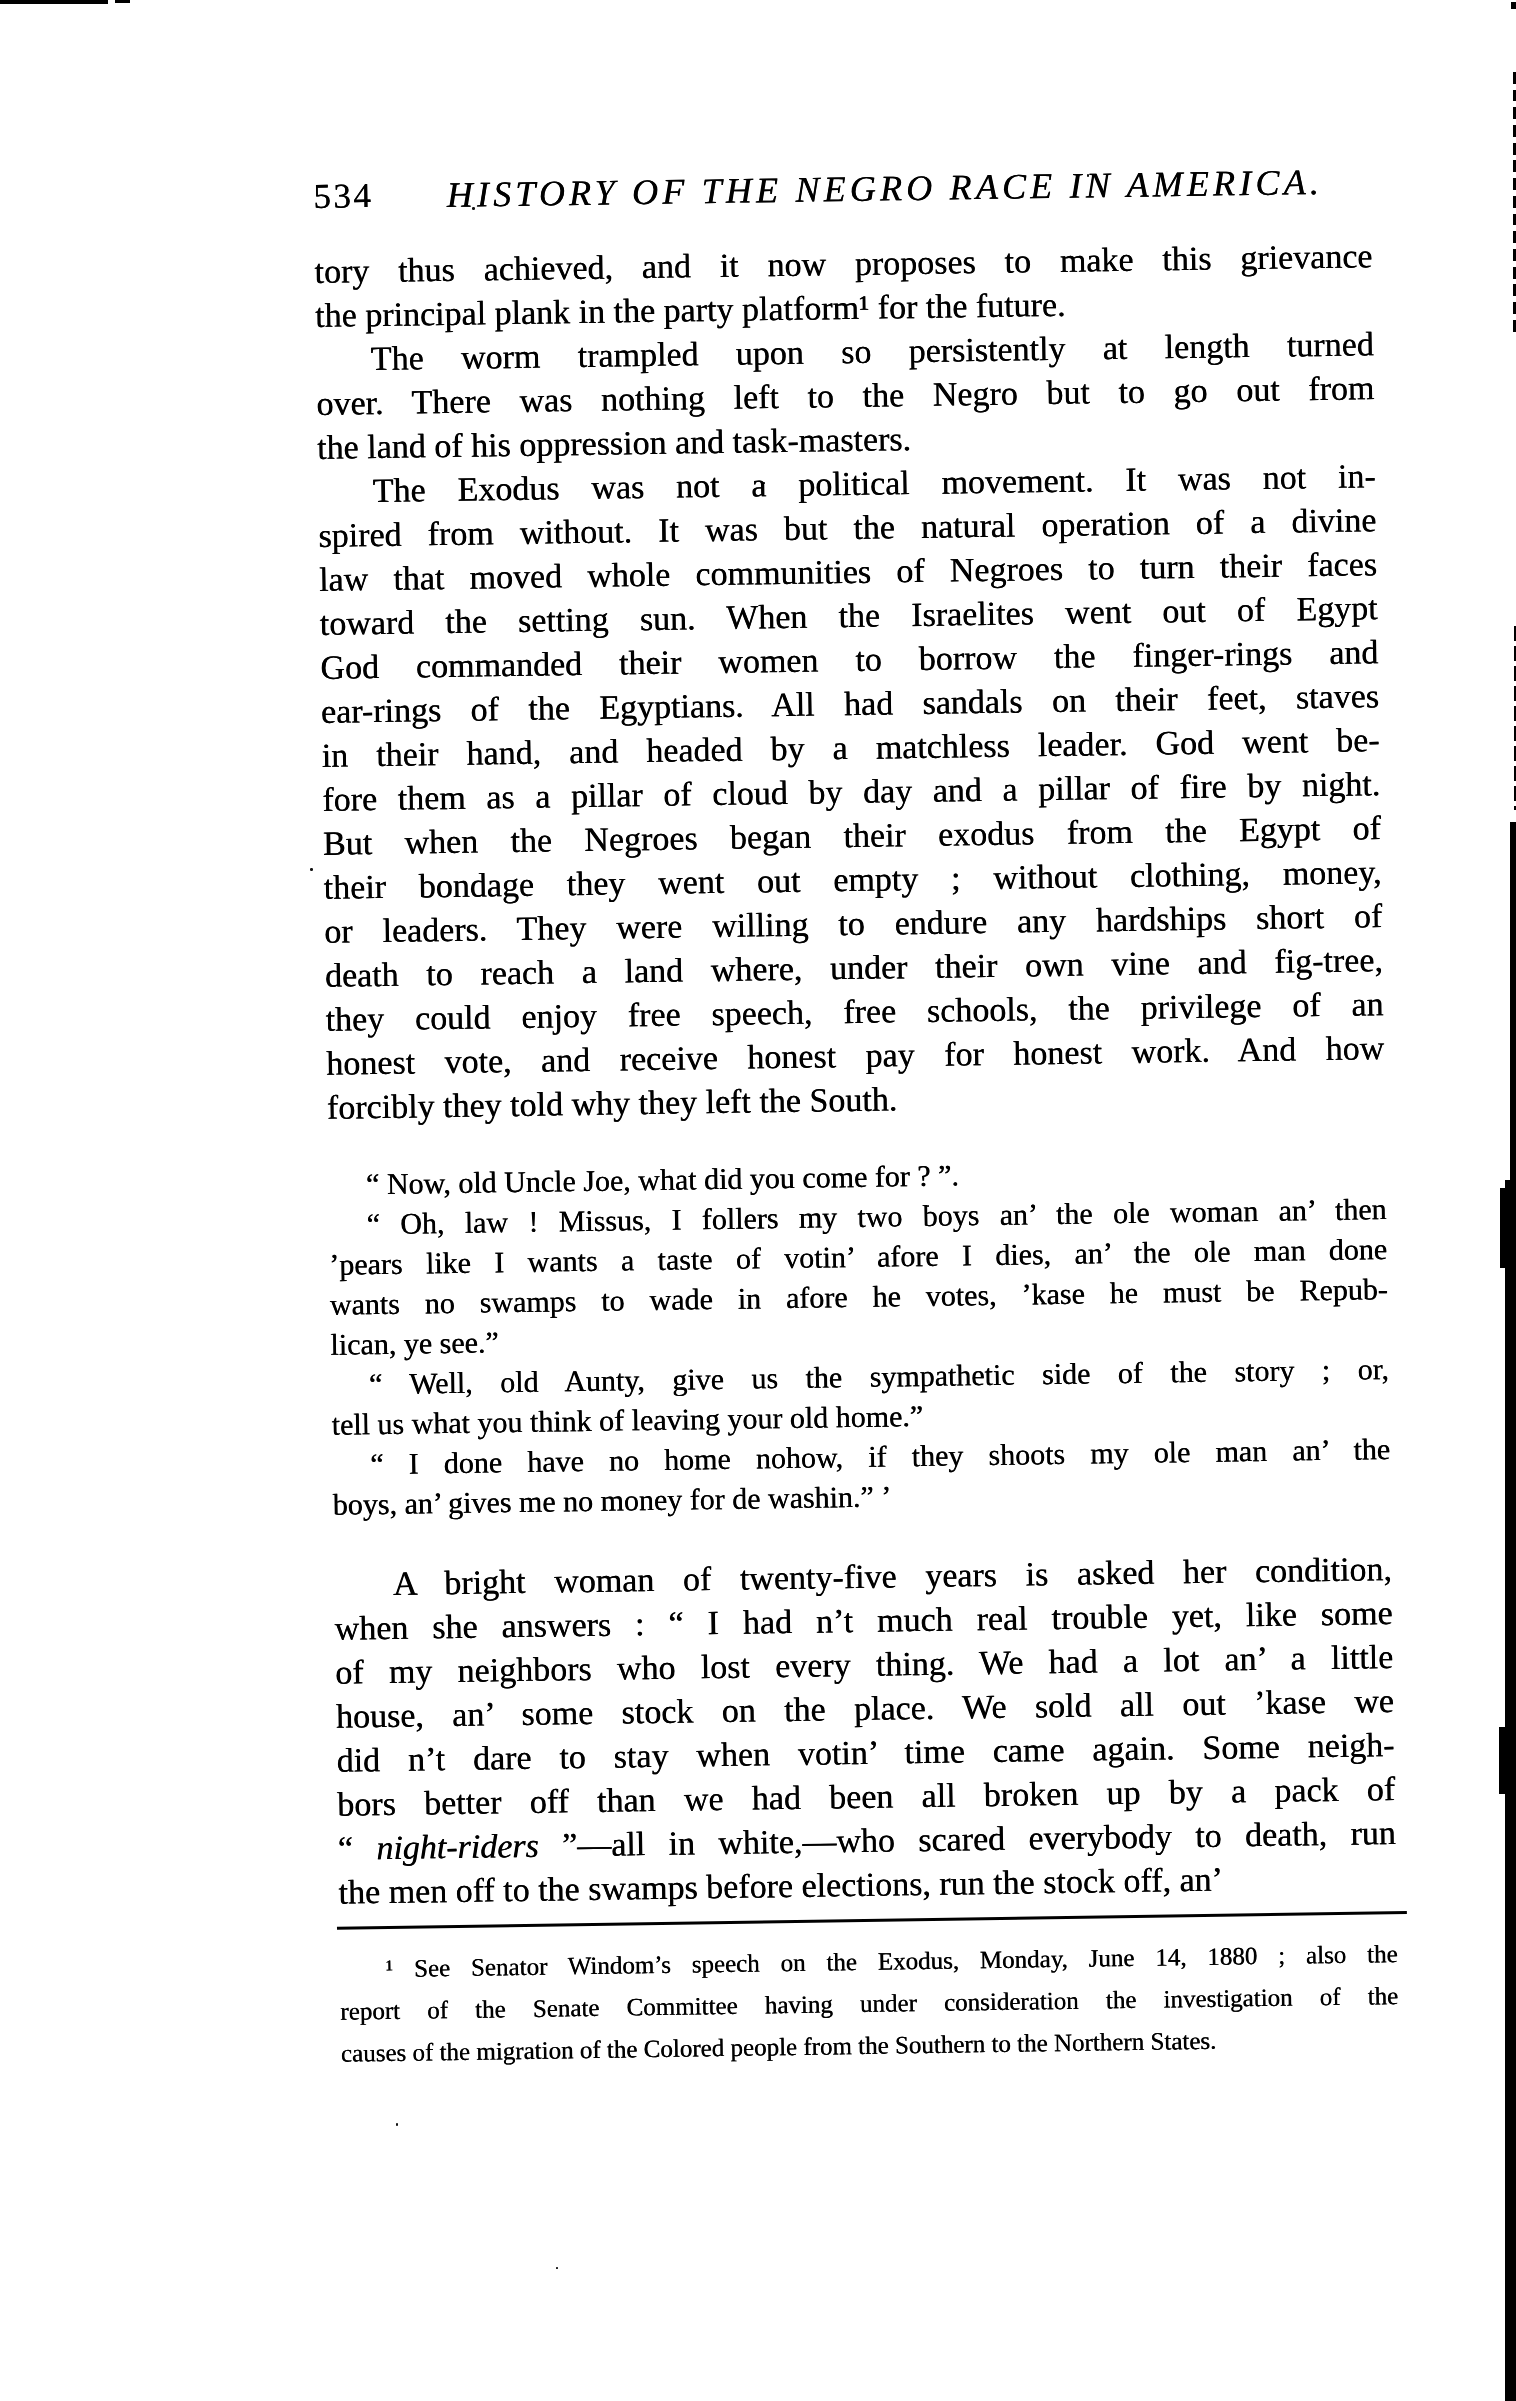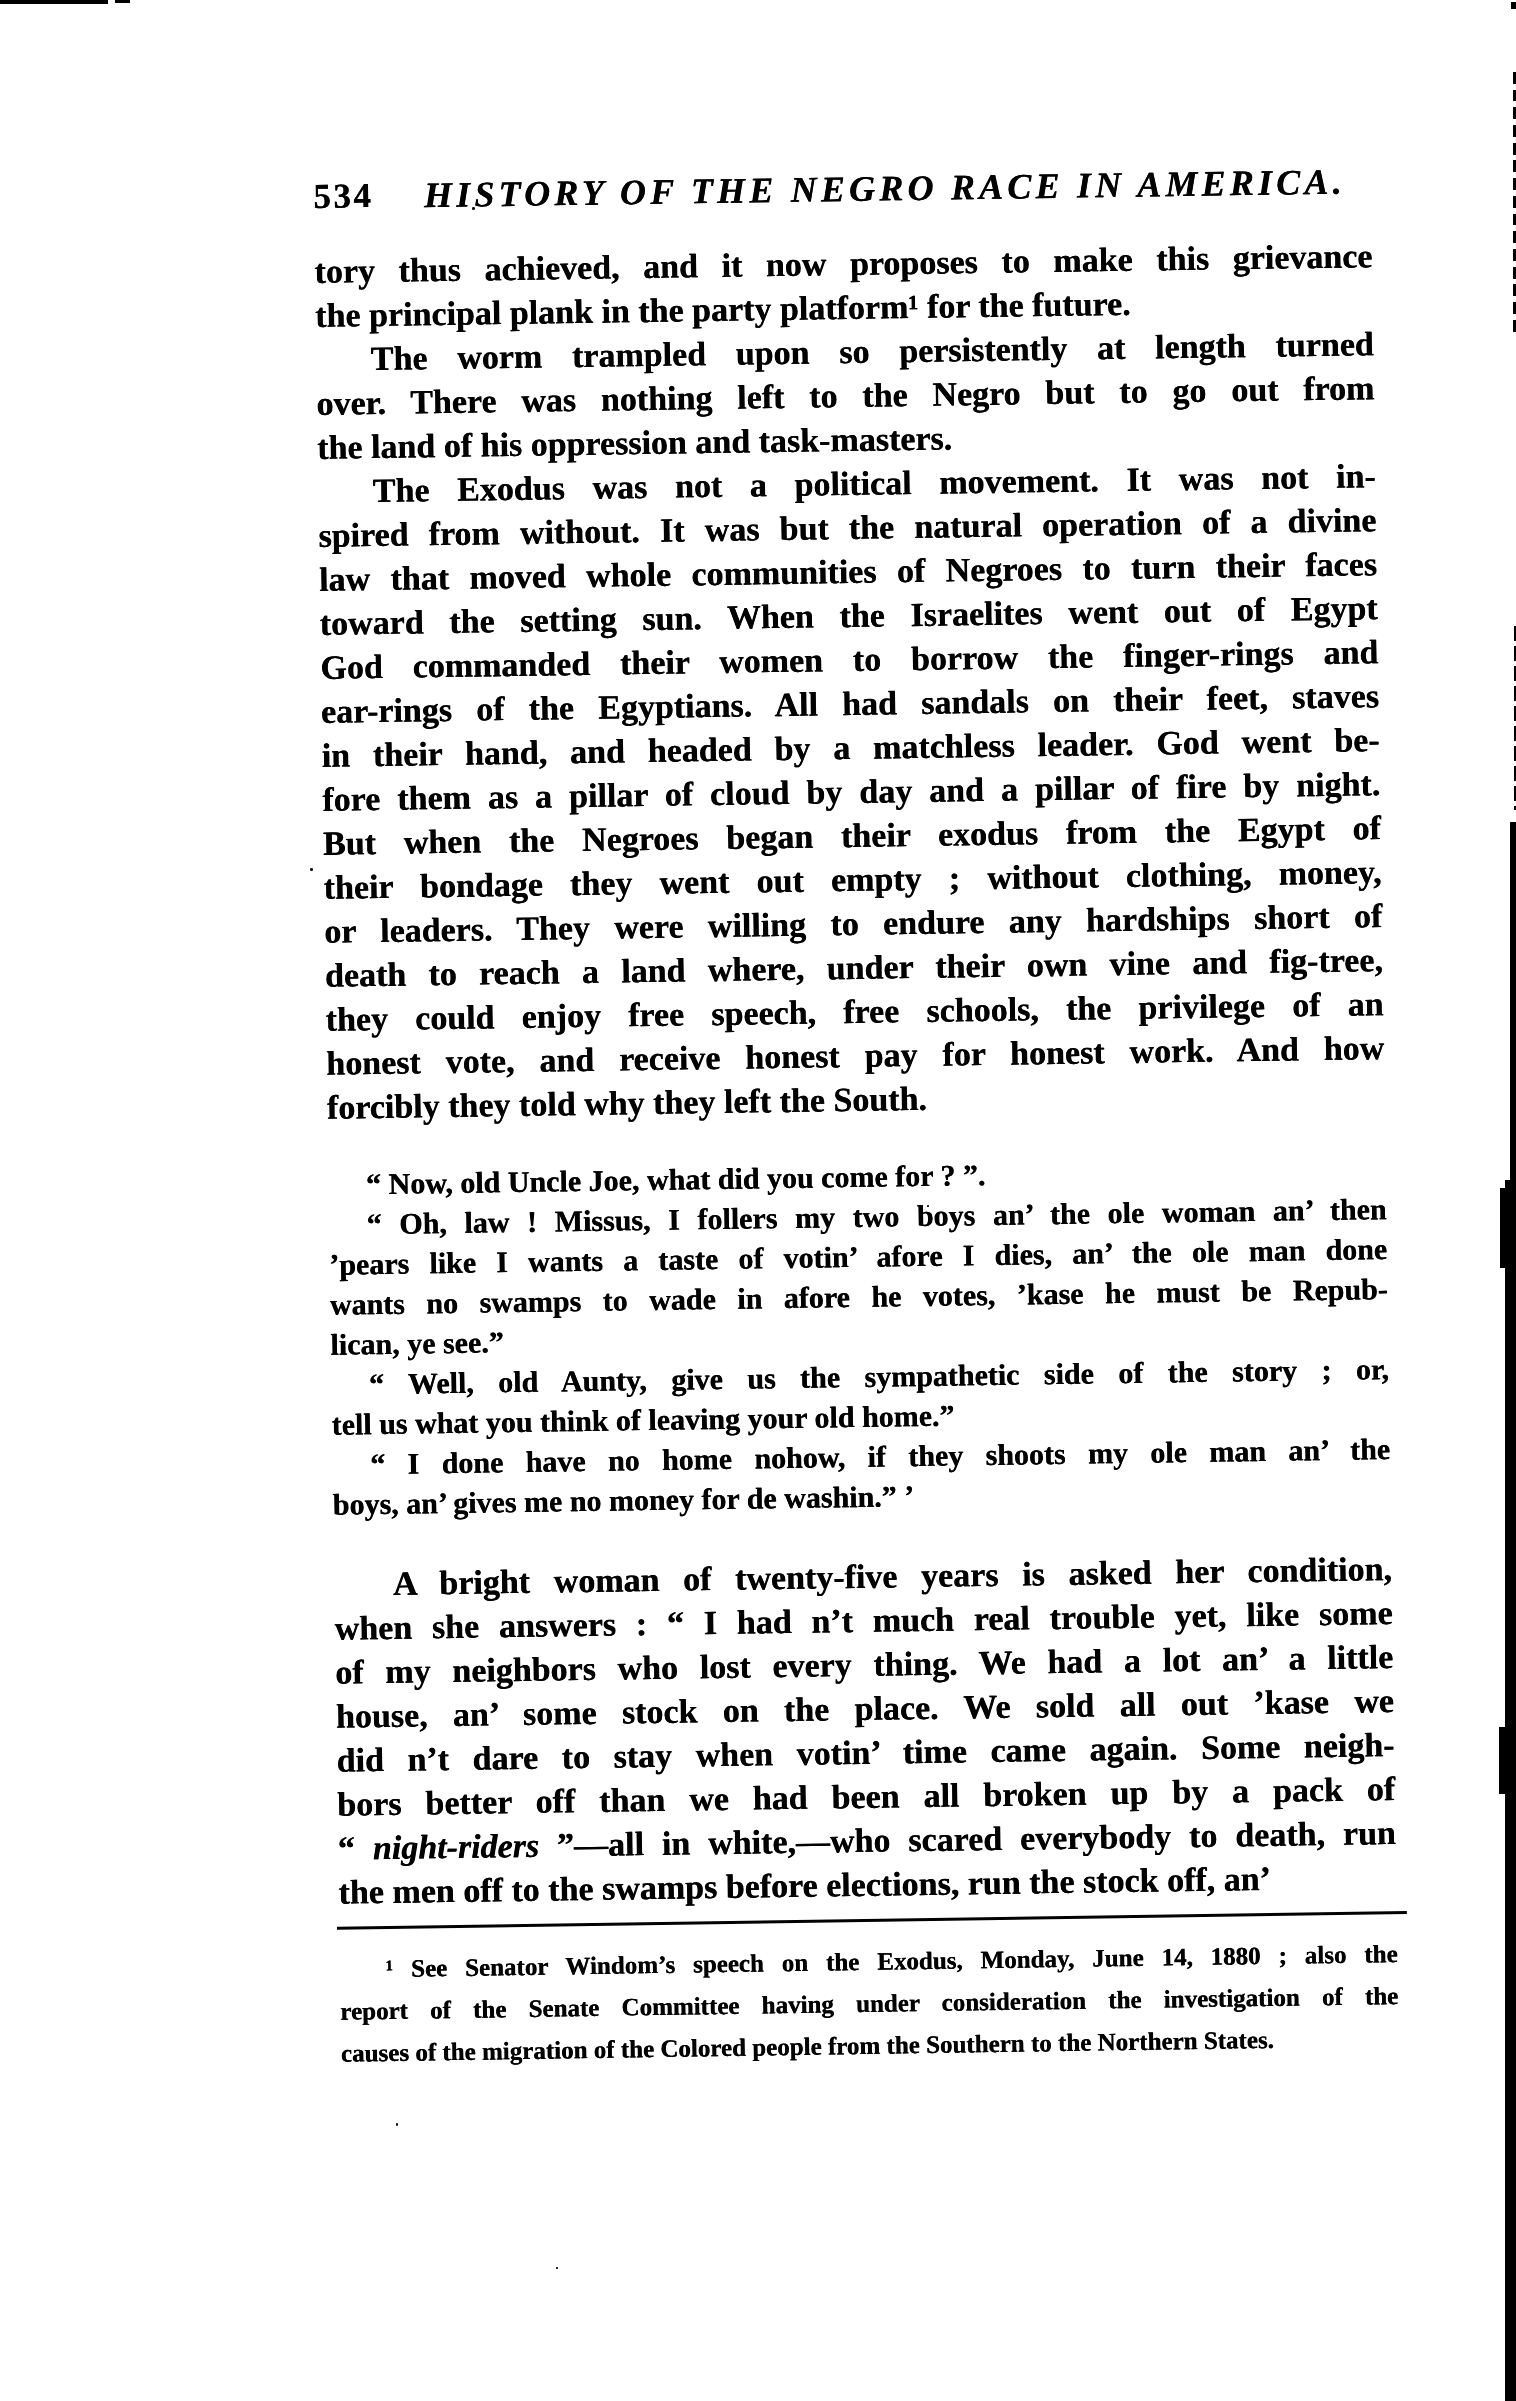--- a/index.html
+++ b/index.html
@@ -3,21 +3,20 @@
 <meta charset="utf-8">
 <style>
   html,body{margin:0;padding:0;background:#ffffff;}
   .page{
     position:relative;
     width:1517px;height:2401px;
     background:#ffffff;
     overflow:hidden;
     font-family:"Liberation Serif","DejaVu Serif",serif;
     color:#000;
-    font-weight:bold;
   }
   
   .content{
     position:absolute;left:327px;top:167px;width:1058px;
     transform:rotate(-0.85deg);
     transform-origin:50% 50%;
     text-shadow:0.4px 0 0 #000;
   }
   .running-header{
     display:flex;align-items:flex-start;

